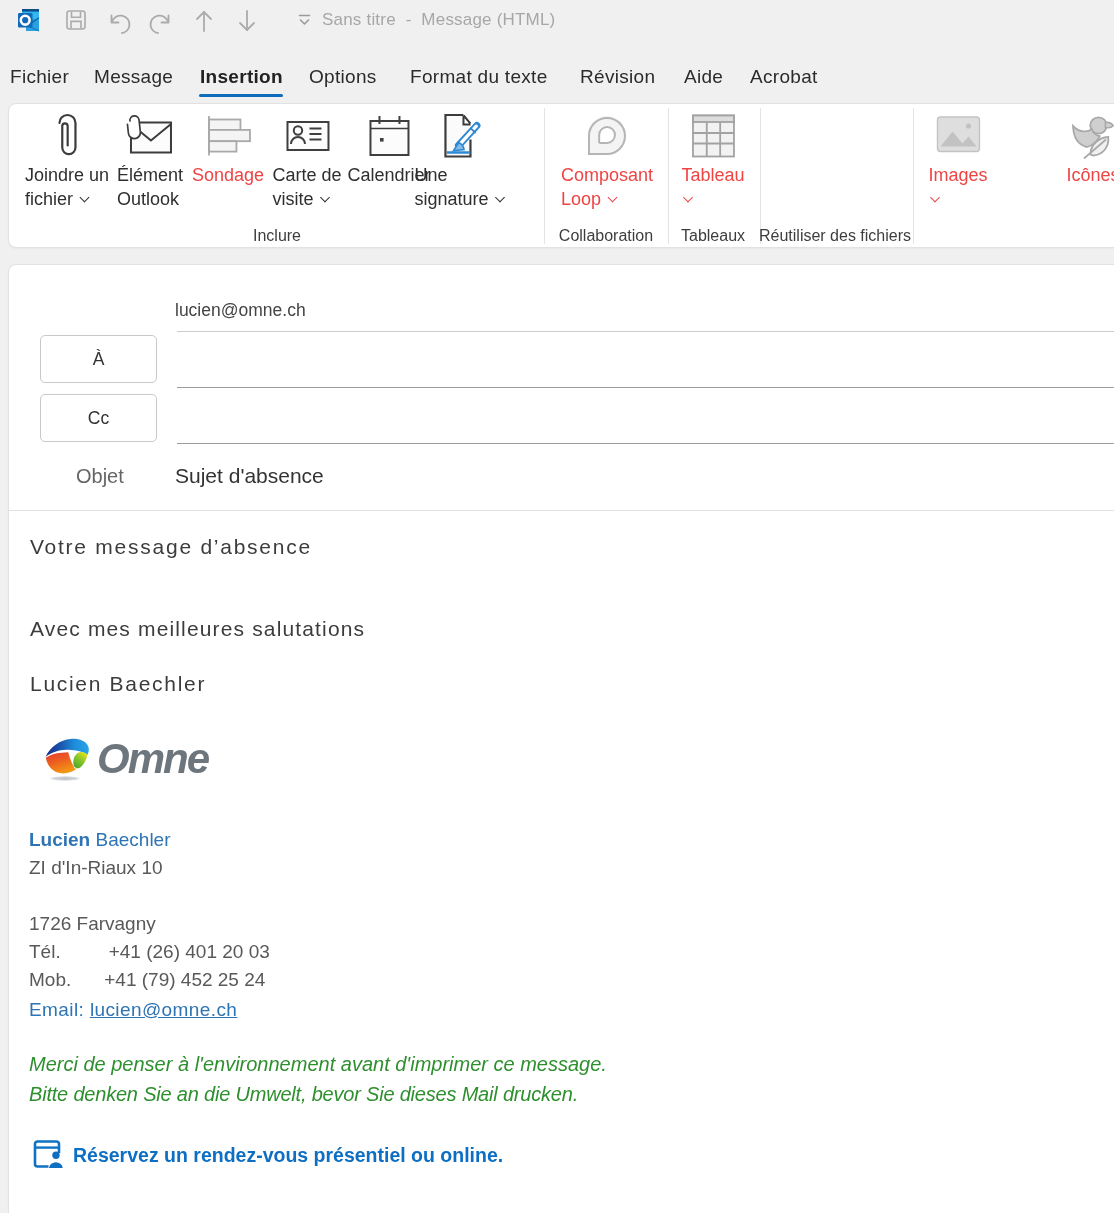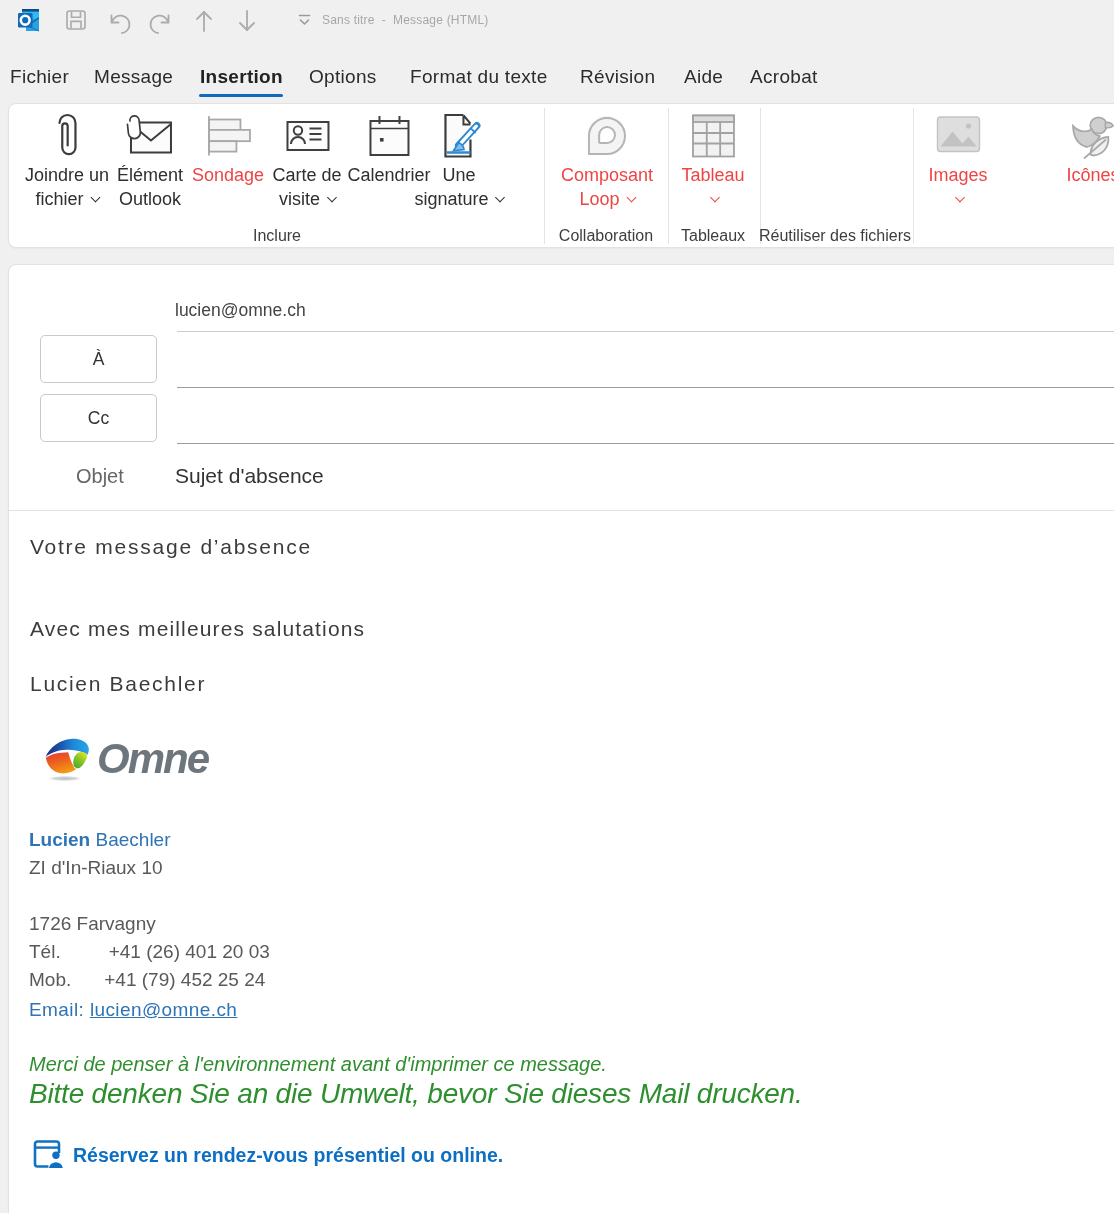--- a/index.html
+++ b/index.html
@@ -4,32 +4,32 @@
 <title>Message</title>
 <style>
   * { margin:0; padding:0; box-sizing:border-box; }
   html,body { width:1114px; height:1213px; overflow:hidden; }
   body { background:#f0f0f0; font-family:"Liberation Sans", sans-serif; }
   #page { position:relative; width:1114px; height:1213px; overflow:hidden; }
   .abs { position:absolute; }
 
   
   .qat-ico { position:absolute; top:8px; }
-  .title-text { position:absolute; top:10px; left:322px; font-size:12px; line-height:20px; color:#a7a7a7; white-space:pre; letter-spacing:0.2px; }
+  .title-text { position:absolute; top:10px; left:322px; font-size:17px; line-height:20px; color:#a7a7a7; white-space:pre; letter-spacing:0.2px; }
 
   
   .menu { position:absolute; top:64px; height:26px; line-height:26px; font-size:19px; letter-spacing:0.3px; color:#2b2b2b; }
   .menu span { position:absolute; top:0; white-space:nowrap; }
   .ins-underline { position:absolute; left:199px; top:94px; width:84px; height:3px; background:#0f6cbd; border-radius:2px; }
 
   
   #ribbon { position:absolute; left:8px; top:103px; width:1116px; height:145px;
             background:#fff; border:1px solid #e2e2e2; border-radius:8px 0 0 8px;
             box-shadow:0 1px 2px rgba(0,0,0,0.04); }
-  .rbtn { position:absolute; top:5px; text-align:center; }
+  .rbtn { position:absolute; top:5px; }
   .rbtn .ric { height:54px; display:flex; align-items:center; justify-content:center; }
   .rlabel { font-size:18px; line-height:24px; color:#2f2f2f; white-space:nowrap; }
   .rlabel.dis { color:#ef4444; }
   .chev { display:inline-block; width:7px; height:7px; border-right:1.7px solid currentColor; border-bottom:1.7px solid currentColor; transform:rotate(45deg); position:relative; top:-4px; margin-left:3px; }
   .gsep { position:absolute; top:4px; width:1px; height:136px; background:#e4e4e4; }
   .glabel { position:absolute; top:123px; font-size:16px; line-height:18px; color:#3d3d3d; white-space:nowrap; transform:translateX(-50%); }
 
   
   #compose { position:absolute; left:8px; top:264px; width:1116px; height:959px;
              background:#fff; border:1px solid #e2e2e2; border-radius:8px 0 0 0;
@@ -298,21 +298,21 @@
     </div>
 
     <div class="abs sig" style="left:20px; top:563px;"><span class="blue" style="font-weight:bold;">Lucien</span> <span class="blue">Baechler</span></div>
     <div class="abs sig" style="left:20px; top:591px;">ZI d'In-Riaux 10</div>
     <div class="abs sig" style="left:20px; top:647px;">1726 Farvagny</div>
     <div class="abs sig" style="left:20px; top:675px;">Tél.<span style="display:inline-block; width:48px;"></span>+41 (26) 401 20 03</div>
     <div class="abs sig" style="left:20px; top:703px;">Mob.<span style="display:inline-block; width:33px;"></span>+41 (79) 452 25 24</div>
     <div class="abs sig" style="left:20px; top:733px; letter-spacing:0.4px;"><span class="blue">Email: </span><a class="blue" style="text-decoration:underline;">lucien@omne.ch</a></div>
 
     <div class="abs" style="left:20px; top:787px; font-size:20px; line-height:24px; font-style:italic; color:#2e8f2e;">Merci de penser à l'environnement avant d'imprimer ce message.</div>
-    <div class="abs" style="left:20px; top:817px; font-size:28px; line-height:24px; font-style:italic; color:#2e8f2e; letter-spacing:-0.2px;">Bitte denken Sie an die Umwelt, bevor Sie dieses Mail drucken.</div>
+    <div class="abs" style="left:20px; top:817px; font-size:20px; line-height:24px; font-style:italic; color:#2e8f2e; letter-spacing:-0.2px;">Bitte denken Sie an die Umwelt, bevor Sie dieses Mail drucken.</div>
 
     <div class="abs" id="bookicon" style="left:24px; top:874px;">
       <svg width="30" height="30" viewBox="0 0 30 30" fill="none">
         <path d="M4.5 2.5 h19 a2.5 2.5 0 0 1 2.5 2.5 v9 M4.5 2.5 a2.5 2.5 0 0 0 -2.5 2.5 v20 a2.5 2.5 0 0 0 2.5 2.5 h11" stroke="#1172c3" stroke-width="2.6"></path>
         <path d="M2.5 8.6 h23.5" stroke="#1172c3" stroke-width="2.4"></path>
         <circle cx="23" cy="16.2" r="3.7" fill="#0f6fc1"></circle>
         <path d="M16 29 a7 7 0 0 1 13.8 0 z" fill="#0f6fc1"></path>
       </svg>
     </div>
     <div class="abs" style="left:64px; top:879px; font-size:19.5px; font-weight:600; color:#0d6fc3;">Réservez un rendez-vous présentiel ou online.</div>

